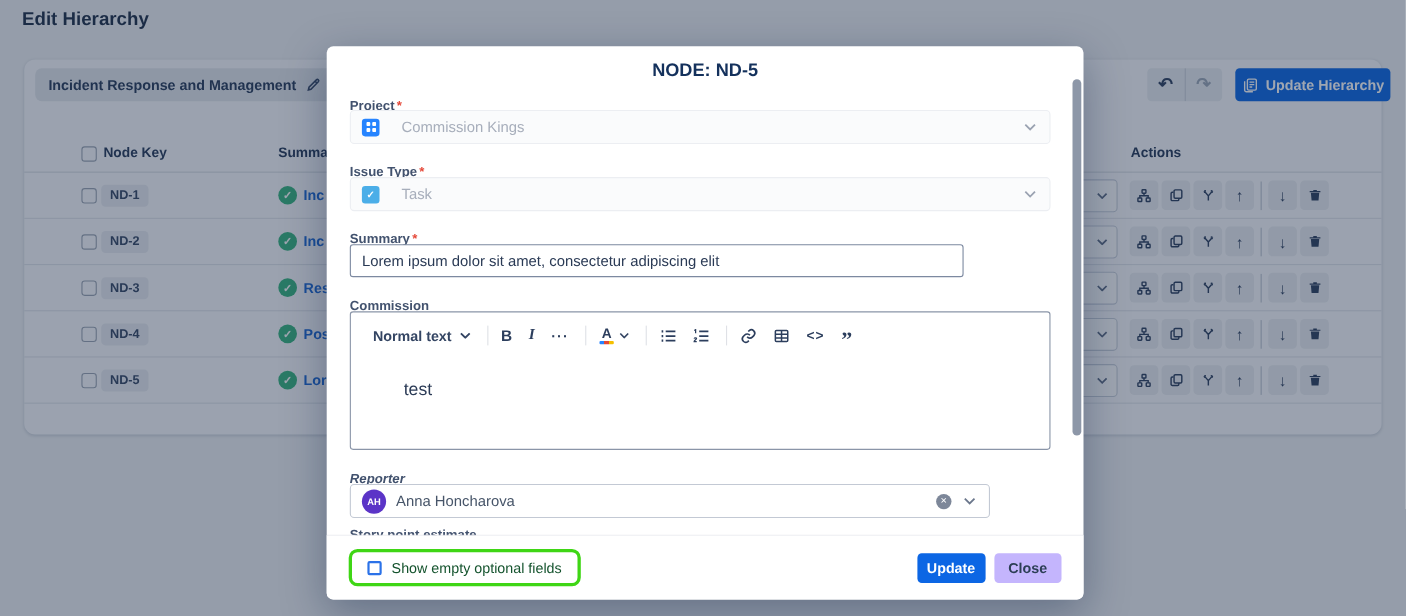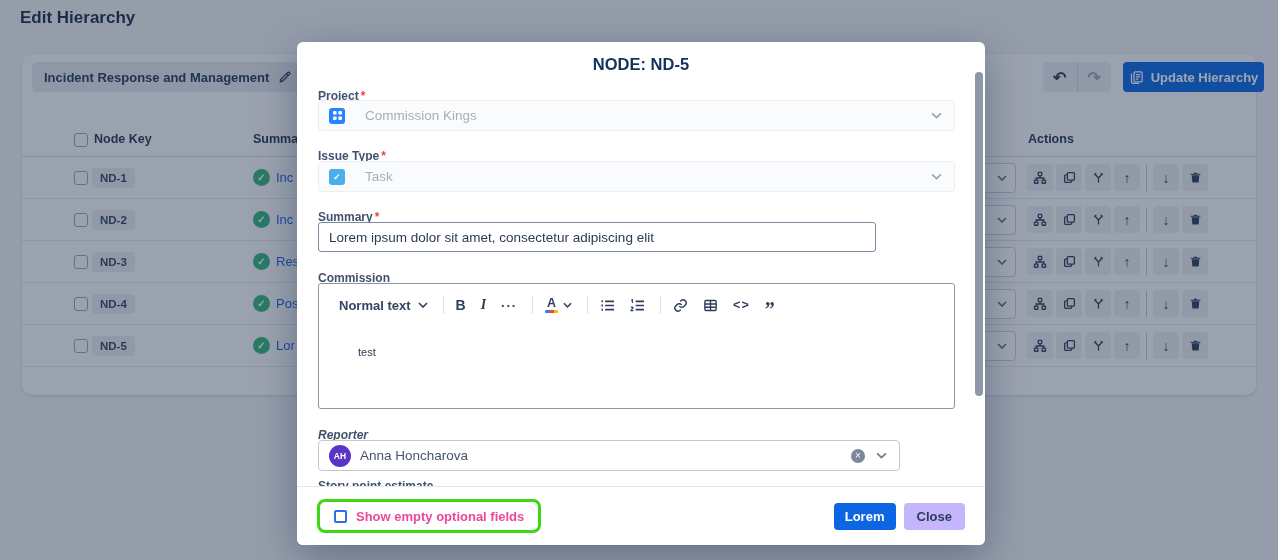--- a/index.html
+++ b/index.html
@@ -30,21 +30,21 @@
   .thead { position:absolute; left:0; top:70px; width:100%; height:33px; border-bottom:1px solid #d6dae2; }
   .th { position:absolute; font-size:12.5px; font-weight:700; color:#253858; top:8px; }
   .cb { width:14px; height:14px; border:1.5px solid #9aa3b2; border-radius:3px; background:transparent; display:inline-block; }
   .trow { position:absolute; left:0; width:100%; height:42px; border-bottom:1px solid #dfe2e8; }
   .row-cb { position:absolute; left:52px; top:14px; }
   .key-chip { position:absolute; left:70px; top:11px; height:20px; padding:0 8px; background:#e7e9f0;
               border-radius:4px; font-size:11.5px; font-weight:700; color:#344563; line-height:20px; }
   .sum-cell { position:absolute; left:231px; top:12px; display:flex; align-items:center; gap:6px; }
   .check-circle { width:17px; height:17px; border-radius:50%; background:#36B37E; color:#fff; font-size:10px;
                   font-weight:700; display:flex; align-items:center; justify-content:center; }
-  .sum-text { font-size:13px; font-weight:400; color:#1b66d2; white-space:nowrap; }
+  .sum-text { font-size:13px; font-weight:700; color:#1b66d2; white-space:nowrap; }
   .row-select { position:absolute; left:918px; top:6px; width:76px; height:30px; background:#fdfdfe;
                 border:1px solid #c9cfda; border-radius:4px; }
   .row-select .chev { position:absolute; right:8px; top:11px; color:#5e6c84; }
   .row-actions { position:absolute; left:1005px; top:7px; display:flex; align-items:center; gap:3px; }
   .act-btn { width:26px; height:27px; background:#e8eaef; border:none; border-radius:4px; color:#2c3e5d;
              display:flex; align-items:center; justify-content:center; cursor:pointer; font-size:14px; font-weight:700;
              font-family:"Liberation Sans", sans-serif; }
   .act-divider { width:1px; height:26px; background:#bcc3cf; margin:0 3px; }
 
   
@@ -75,35 +75,35 @@
   .tb-b { font-size:14px; font-weight:800; }
   .tb-i { font-size:14px; font-weight:700; font-style:italic; font-family:"Liberation Serif", serif; }
   .tb-more { font-size:13px; font-weight:800; letter-spacing:1px; }
   .tb-color { flex-direction:column; gap:1px; }
   .tb-color .a { font-size:12.5px; font-weight:800; line-height:12px; }
   .tb-color .bar { width:13px; height:3px; border-radius:1px;
                    background:linear-gradient(90deg,#2684ff 0 33%,#e34935 33% 66%,#f5c000 66%); }
   .tb-color-wrap { display:flex; align-items:center; gap:5px; margin-right:15px; cursor:pointer; }
   .tb-code { font-size:12.5px; font-weight:800; letter-spacing:1px; }
   .tb-quote { font-size:20px; font-weight:800; font-family:"Liberation Serif", serif; line-height:10px; padding-top:7px; }
-  .econtent { position:absolute; left:39px; top:62px; font-size:11px; color:#2a3a55; }
+  .econtent { position:absolute; left:48px; top:62px; font-size:16px; color:#2a3a55; }
   .reporter-select { position:absolute; left:21px; top:398px; width:582px; height:31px; border:1px solid #c3c9d4;
                      border-radius:4px; background:#fff; display:flex; align-items:center; padding:0 10px; gap:9px; }
   .avatar { width:22px; height:22px; border-radius:50%; background:#5B34C7; color:#fff; font-size:8.5px;
             font-weight:700; display:flex; align-items:center; justify-content:center; flex:0 0 auto; }
   .rep-name { font-size:13.5px; color:#475569; }
   .rep-right { position:absolute; right:12px; display:flex; align-items:center; gap:11px; }
   .clear-ic { width:14px; height:14px; border-radius:50%; background:#7d8799; color:#fff; font-size:10px;
               display:flex; align-items:center; justify-content:center; cursor:pointer; line-height:1; }
   .clipped-label { position:absolute; left:21px; top:437px; font-size:12px; font-weight:600; color:#42526e; }
   .mfooter { position:absolute; left:0; bottom:0; width:100%; height:59px; background:#fff; border-top:1px solid #e4e7ec;
              border-radius:0 0 6px 6px; display:flex; align-items:center; justify-content:space-between; padding:0 20px; }
   .hl-box { display:flex; align-items:center; gap:9px; height:34px; padding:0 14px; border:3px solid #3FD615; border-radius:8px; }
   .hl-cb { width:13px; height:13px; border:2px solid #2b72e8; border-radius:2px; background:#fff; cursor:pointer; }
-  .hl-label { font-size:13px; color:#ec4899;font-weight:bold; }
+  .hl-label { font-size:13px; color:#14532d; }
   .foot-btns { display:flex; align-items:center; gap:8px; }
   .btn-update { height:27px; width:62px; background:#0C66E4; color:#fff; border:none; border-radius:4px;
                 font-size:13px; font-weight:700; cursor:pointer; font-family:"Liberation Sans", sans-serif; }
   .btn-close { height:27px; padding:0 13px; background:#c4b5fd; color:#2c3e55; border:none; border-radius:4px;
                font-size:13px; font-weight:700; cursor:pointer; font-family:"Liberation Sans", sans-serif; }
   .scroll-thumb { position:absolute; left:975px; top:72px; width:8px; height:324px; background:#8d97a8;
                   border-radius:4px; z-index:55; }
 </style>
 </head>
 <body>
@@ -531,19 +531,19 @@
   </div>
 
   <div class="clipped-label">Story point estimate</div>
 
   <div class="mfooter">
     <div class="hl-box">
       <span class="hl-cb"></span>
       <span class="hl-label">Show empty optional fields</span>
     </div>
     <div class="foot-btns">
-      <button class="btn-update">Lorem</button>
+      <button class="btn-update">Update</button>
       <button class="btn-close">Close</button>
     </div>
   </div>
 </div>
 
 <div class="scroll-thumb"></div>
 
 </body></html>

